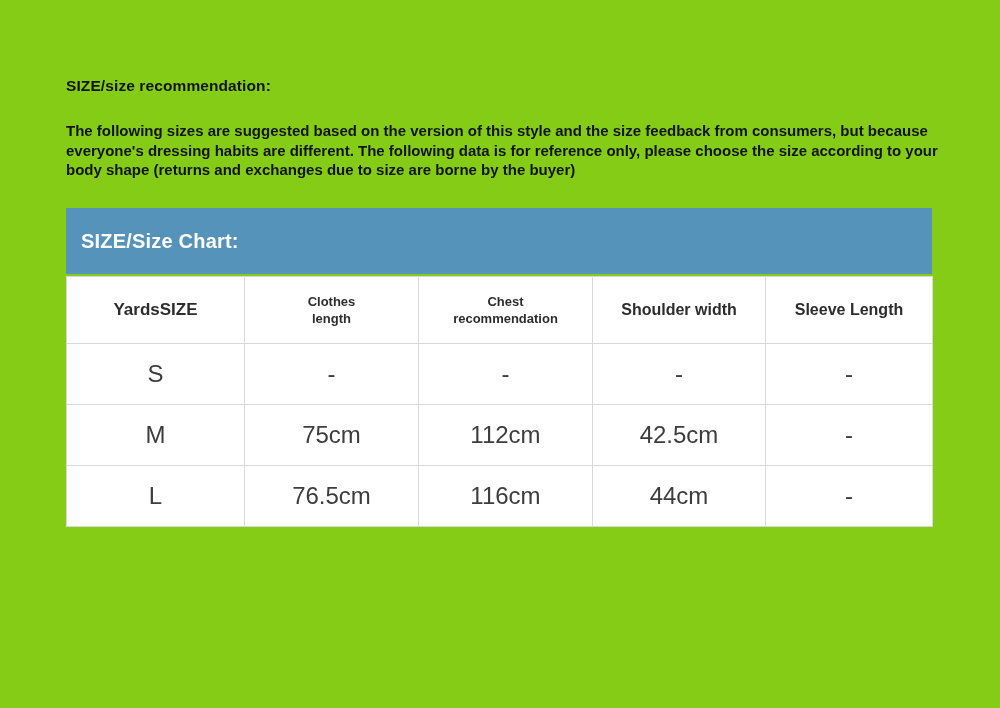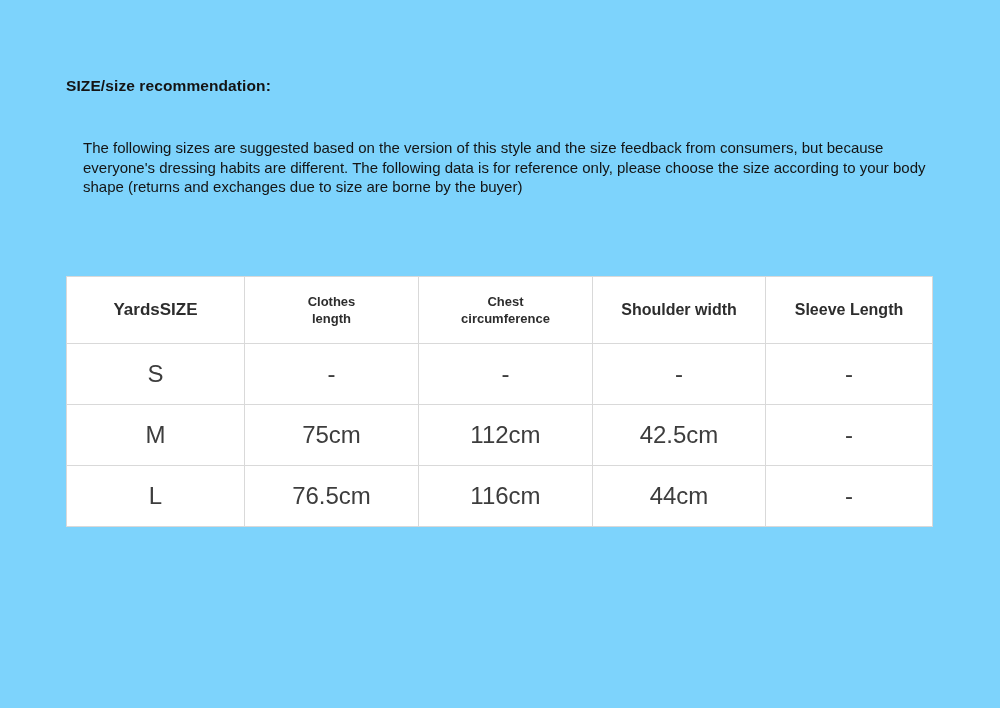--- a/index.html
+++ b/index.html
@@ -5,41 +5,41 @@
   html, body {
     margin: 0;
     padding: 0;
     background: #ffffff;
     font-family: "Liberation Sans", sans-serif;
   }
   .canvas {
     position: relative;
     width: 1000px;
     height: 708px;
-    background: #7dd3fc;
+    background: #84cc16;
     overflow: hidden;
   }
   .heading {
     position: absolute;
     left: 66px;
     top: 77px;
     margin: 0;
     font-size: 15.5px;
     font-weight: bold;
     color: #141414;
     letter-spacing: 0.1px;
   }
   .desc {
     position: absolute;
     left: 66px;
     top: 121px;
     width: 876px;
-    margin: 17px;
+    margin: 0;
     font-size: 15px;
-    font-weight: normal;
+    font-weight: bold;
     line-height: 19.5px;
     color: #141414;
   }
   .chart-title-bar {
     position: absolute;
     left: 66px;
     top: 208px;
     width: 866px;
     height: 66px;
     background: #5693ba;
@@ -93,41 +93,44 @@
 </style>
 </head>
 <body>
 
 <div class="canvas">
 
   <h2 class="heading">SIZE/size recommendation:</h2>
 
   <p class="desc">The following sizes are suggested based on the version of this style and the size feedback from consumers, but because everyone's dressing habits are different. The following data is for reference only, please choose the size according to your body shape (returns and exchanges due to size are borne by the buyer)</p>
 
+  <div class="chart-title-bar">
+    <span class="bar-title">SIZE/Size Chart:</span>
+  </div>
 
   <table class="size-table">
     <colgroup>
       <col style="width:178px">
       <col style="width:174px">
       <col style="width:174px">
       <col style="width:173px">
       <col style="width:167px">
     </colgroup>
     <thead>
       <tr>
         <th class="c0">
           <span class="hdr-inner">YardsSIZE</span>
         </th>
         <th class="c1">
           <span class="hdr-inner two-line">Clothes
 length</span>
         </th>
         <th class="c2">
           <span class="hdr-inner two-line">Chest
-circumference</span>
+recommendation</span>
         </th>
         <th class="c3">
           <span class="hdr-inner">Shoulder width</span>
         </th>
         <th class="c4">
           <span class="hdr-inner">Sleeve Length</span>
         </th>
       </tr>
     </thead>
     <tbody>

